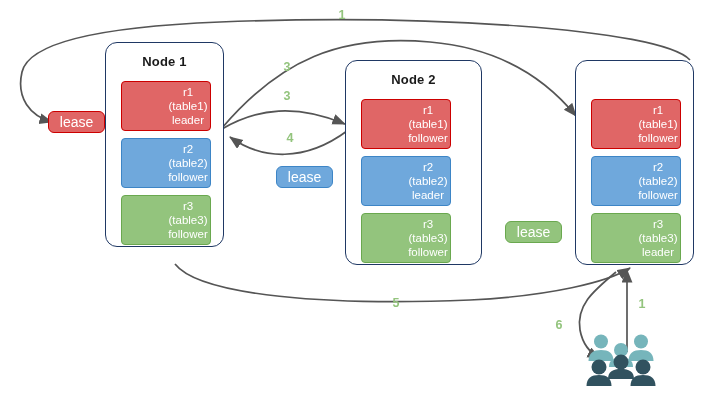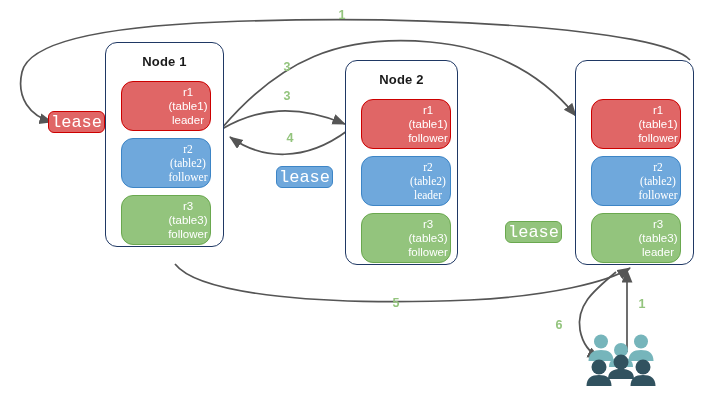--- a/index.html
+++ b/index.html
@@ -39,46 +39,45 @@
     top: 11px;
     text-align: center;
     font-size: 13px;
     font-weight: bold;
     color: #1a1a1a;
     letter-spacing: 0.2px;
   }
   .replica {
     position: absolute;
     box-sizing: border-box;
-    border-radius: 12px;
+    border-radius: 4px;
     display: flex;
     flex-direction: column;
     align-items: center;
     justify-content: center;
     font-size: 11.5px;
     line-height: 14px;
     color: #ffffff;
     text-align: center;
     padding-left: 44px;
   }
   .replica span { display: block; }
   .rep-red   { background: #e06666; border: 1.6px solid #cc0000; }
-  .rep-blue  { background: #6fa8dc; border: 1.6px solid #3d85c6; font-family: Liberation Serif, serif; }
+  .rep-blue  { background: #6fa8dc; border: 1.6px solid #3d85c6; }
   .rep-green { background: #93c47d; border: 1.6px solid #6aa84f; justify-content: center; }
 
   .lease {
     position: absolute;
     box-sizing: border-box;
     border-radius: 6px;
     display: flex;
     align-items: center;
     justify-content: center;
-    font-size: 17px;
+    font-size: 14px;
     color: #ffffff;
-    font-family: Liberation Mono, monospace;
   }
   .lease-red   { background: #e06666; border: 1.6px solid #cc0000; }
   .lease-blue  { background: #6fa8dc; border: 1.6px solid #3d85c6; }
   .lease-green { background: #93c47d; border: 1.6px solid #6aa84f; }
 
   .step-label {
     position: absolute;
     font-size: 12.5px;
     font-weight: bold;
     color: #93c47d;
@@ -143,21 +142,21 @@
     <div class="replica rep-blue" style="left:15px; top:95px; width:90px; height:50px;">
       <span>r2 (table2)</span>
       <span>follower</span>
     </div>
     <div class="replica rep-green" style="left:15px; top:152px; width:90px; height:50px;">
       <span>r3 (table3)</span>
       <span>follower</span>
     </div>
   </div>
 
-  <div class="node-box" style="left:345px; top:60px; width:113px; height:205px;">
+  <div class="node-box" style="left:345px; top:60px; width:137px; height:205px;">
     <div class="node-title">Node 2</div>
     <div class="replica rep-red" style="left:15px; top:38px; width:90px; height:50px;">
       <span>r1 (table1)</span>
       <span>follower</span>
     </div>
     <div class="replica rep-blue" style="left:15px; top:95px; width:90px; height:50px;">
       <span>r2 (table2)</span>
       <span>leader</span>
     </div>
     <div class="replica rep-green" style="left:15px; top:152px; width:90px; height:50px;">

